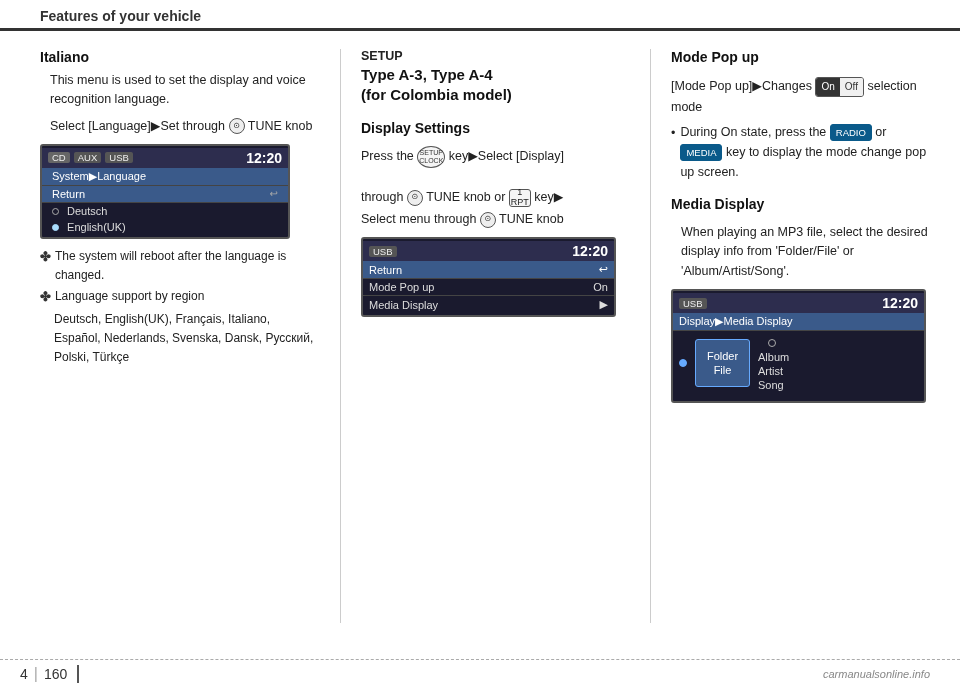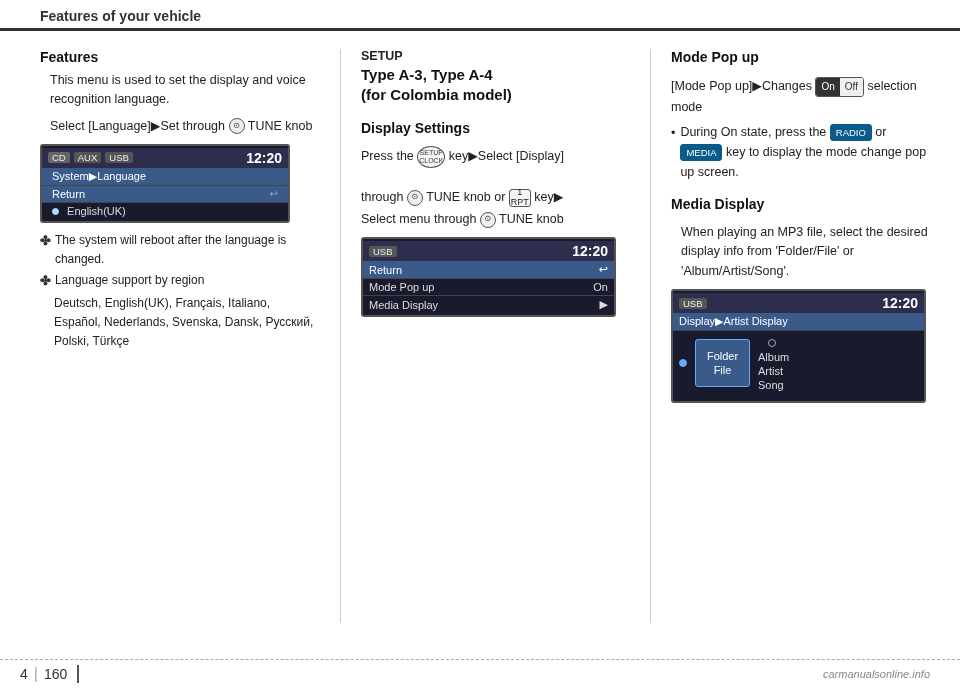--- a/index.html
+++ b/index.html
@@ -390,21 +390,21 @@
 </head>
 <body>
 
 <div class="page-header">
   <span class="page-header-title">Features of your vehicle</span>
 </div>
 
 <div class="main-content">
 
   <div class="col-left">
-    <div class="section-title bold">Features</div>
+    <div class="section-title bold">Italiano</div>
     <div class="section-text">This menu is used to set the display and voice recognition language.</div>
     <div class="section-text inline-text">
       <span>Select  [Language]▶Set  through </span>
       <span class="tune-knob">⊙</span>
       <span> <span>TUNE knob</span></span>
     </div>
 
     <div class="screen-mockup">
       <div class="screen-top-bar">
         <div class="badges">
@@ -413,20 +413,26 @@
           <span class="badge badge-usb">USB</span>
         </div>
         <div class="screen-time">12:20</div>
       </div>
       <div class="screen-row highlighted screen-divider">
         <span>System▶Language</span>
       </div>
       <div class="screen-row highlighted screen-divider">
         <span>Return</span>
         <span class="arrow">↩</span>
+      </div>
+      <div class="screen-row">
+        <span>
+          <span class="radio-dot"></span>
+          <span>Deutsch</span>
+        </span>
       </div>
       <div class="screen-row">
         <span>
           <span class="radio-dot selected"></span>
           <span>English(UK)</span>
         </span>
       </div>
     </div>
 
     <div class="note-block">
@@ -525,21 +531,21 @@
     <div class="section-text">When playing an MP3 file, select the desired display info from 'Folder/File' or 'Album/Artist/Song'.</div>
 
     <div class="screen-mockup3">
       <div class="screen-top-bar">
         <div class="badges">
           <span class="badge badge-usb">USB</span>
         </div>
         <div class="screen-time">12:20</div>
       </div>
       <div class="screen-row2 highlighted screen-divider">
-        <span>Display▶Artist Display</span>
+        <span>Display▶Media Display</span>
       </div>
       <div class="media-screen-body">
         <div style="display:flex; align-items:center; gap:4px;">
           <span class="radio-circle filled"></span>
           <div class="media-folder-box">
             <span>Folder</span>
             <span>File</span>
           </div>
         </div>
         <div style="display:flex; align-items:center; gap:4px;flex-direction:column;">

